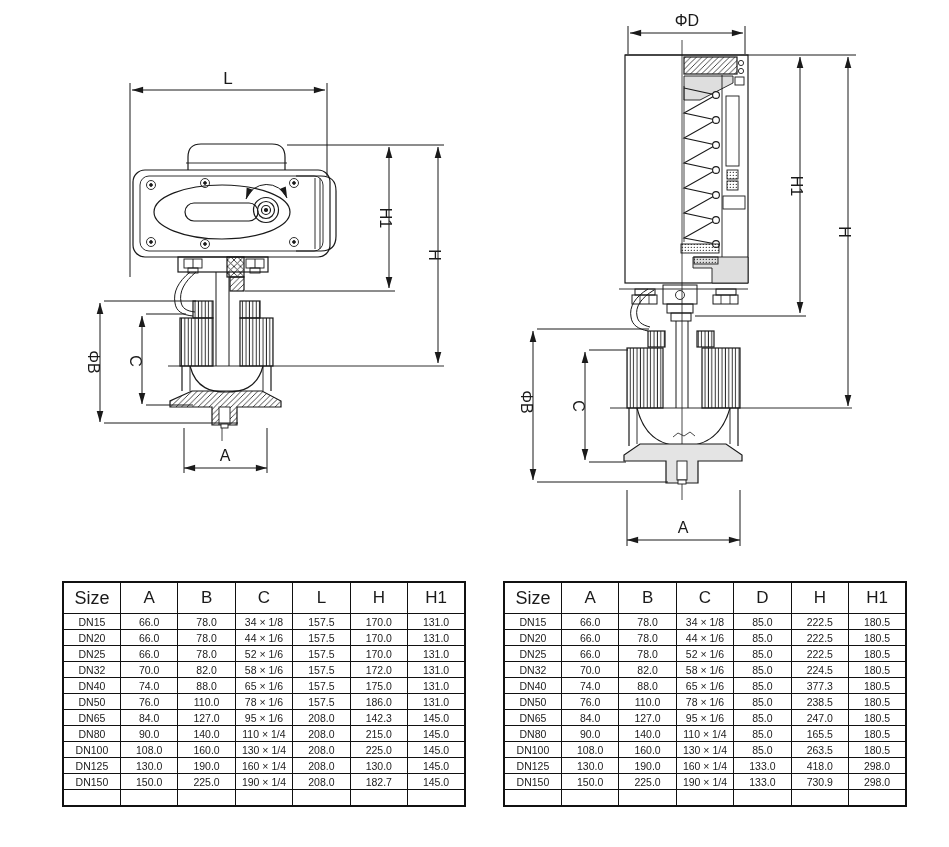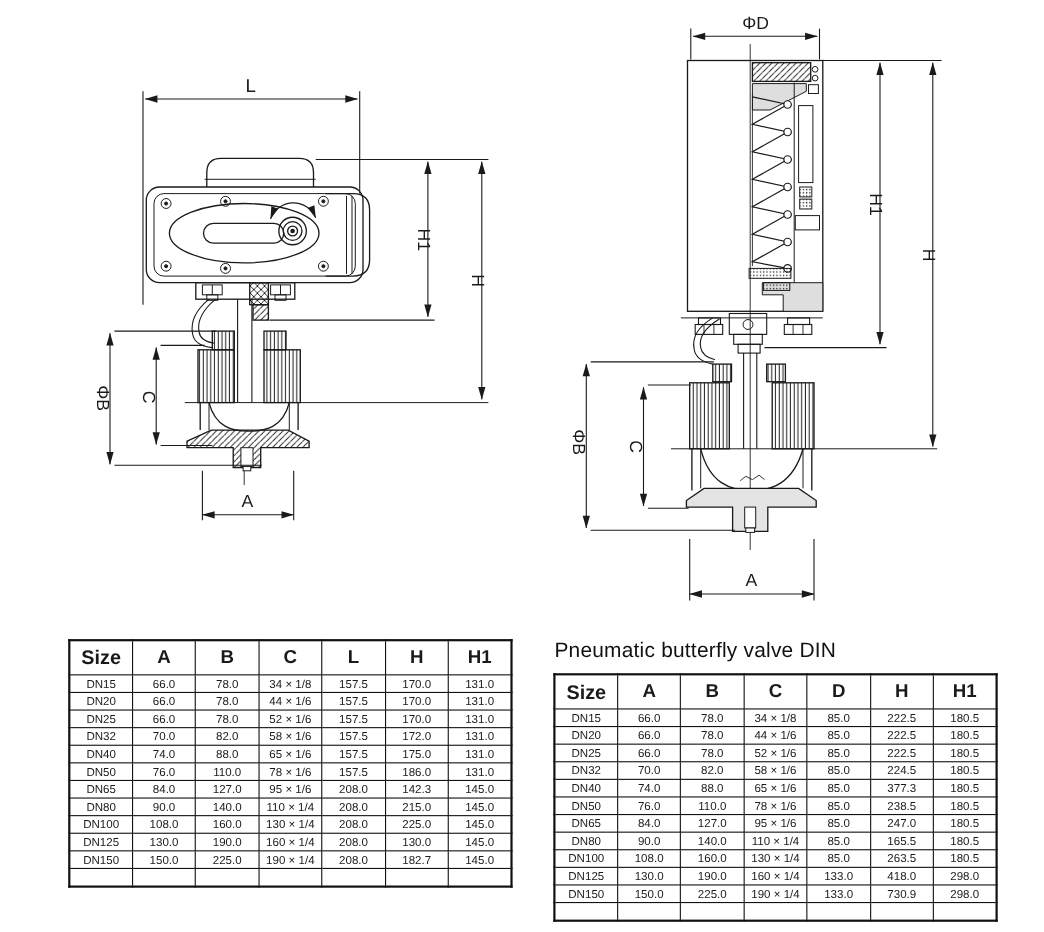--- a/index.html
+++ b/index.html
@@ -4,21 +4,21 @@
 <style>
   html,body{margin:0;padding:0;background:#fff;}
   .page{position:relative;width:949px;height:847px;background:#ffffff;overflow:hidden;
         font-family:"Liberation Sans", sans-serif;color:#1a1a1a;}
   svg text{font-family:"Liberation Sans", sans-serif;fill:#1a1a1a;}
   .tblwrap{position:absolute;width:404px;}
   #tblE{left:62px;top:581px;}
   #tblP{left:503px;top:581px;}
   .tblwrap h2{margin:0 0 9px 1px;font-size:19px;font-weight:400;letter-spacing:.2px;color:#111;}
   table.dim{border-collapse:collapse;width:404px;table-layout:fixed;border:2px solid #111;}
-  table.dim th{height:28px;font-size:17px;font-weight:700;border:1px solid #111;text-align:center;}
+  table.dim th{height:28px;font-size:17px;font-weight:400;border:1px solid #111;text-align:center;}
   table.dim th:first-child{font-size:18px;}
   table.dim td{height:15px;font-size:10.5px;border:1px solid #111;text-align:center;padding:0;white-space:nowrap;}
 </style>
 </head>
 <body>
 
 <div class="page">
 
 <svg width="949" height="575" viewBox="0 0 949 575" fill="none" stroke="#1a1a1a" stroke-width="1.2">
   <defs>
@@ -376,21 +376,20 @@
             <td>&nbsp;</td>
             <td>&nbsp;</td>
             <td>&nbsp;</td>
             <td>&nbsp;</td>
           </tr>
         </tbody>
       </table>
 </section>
 
 <section class="tblwrap" id="tblP">
-  <h2>Pneumatic butterfly valve DIN</h2>
   <table class="dim">
         <thead>
           <tr>
             <th>Size</th>
             <th>A</th>
             <th>B</th>
             <th>C</th>
             <th>D</th>
             <th>H</th>
             <th>H1</th>

